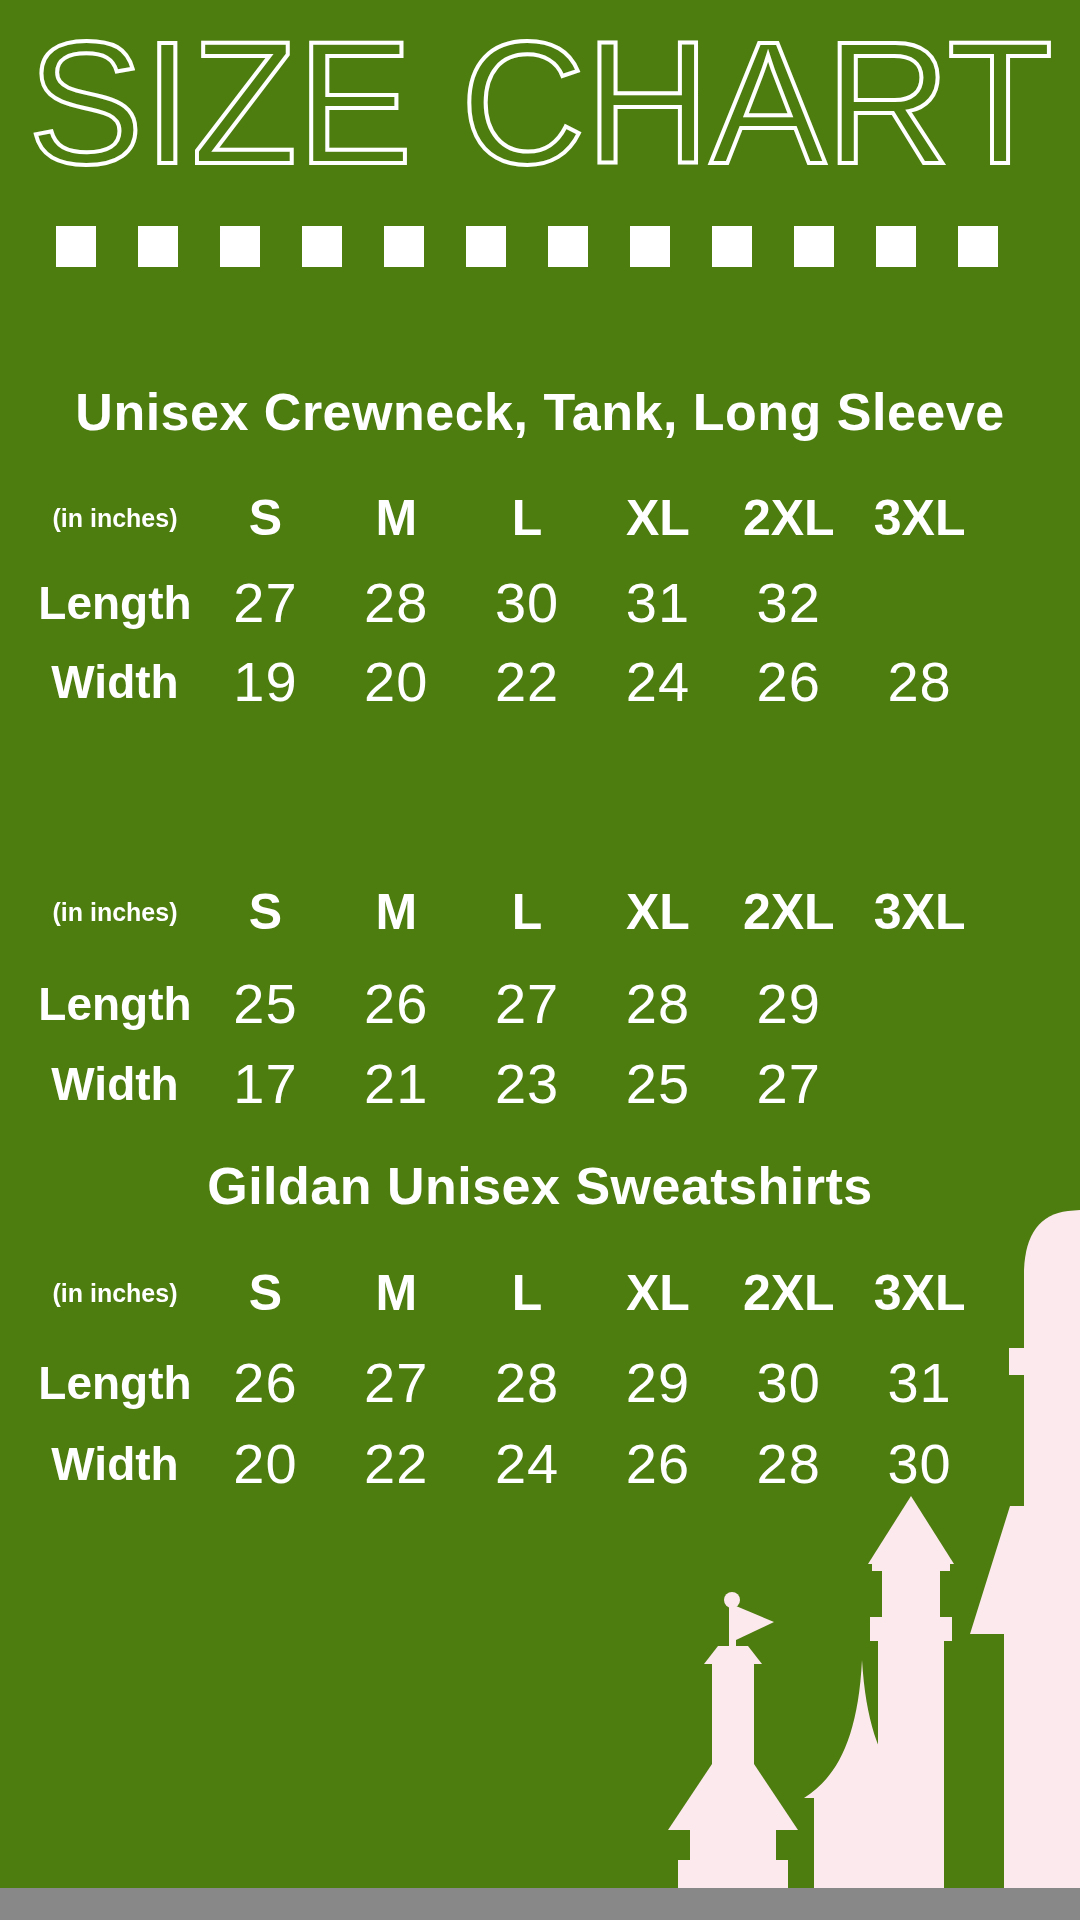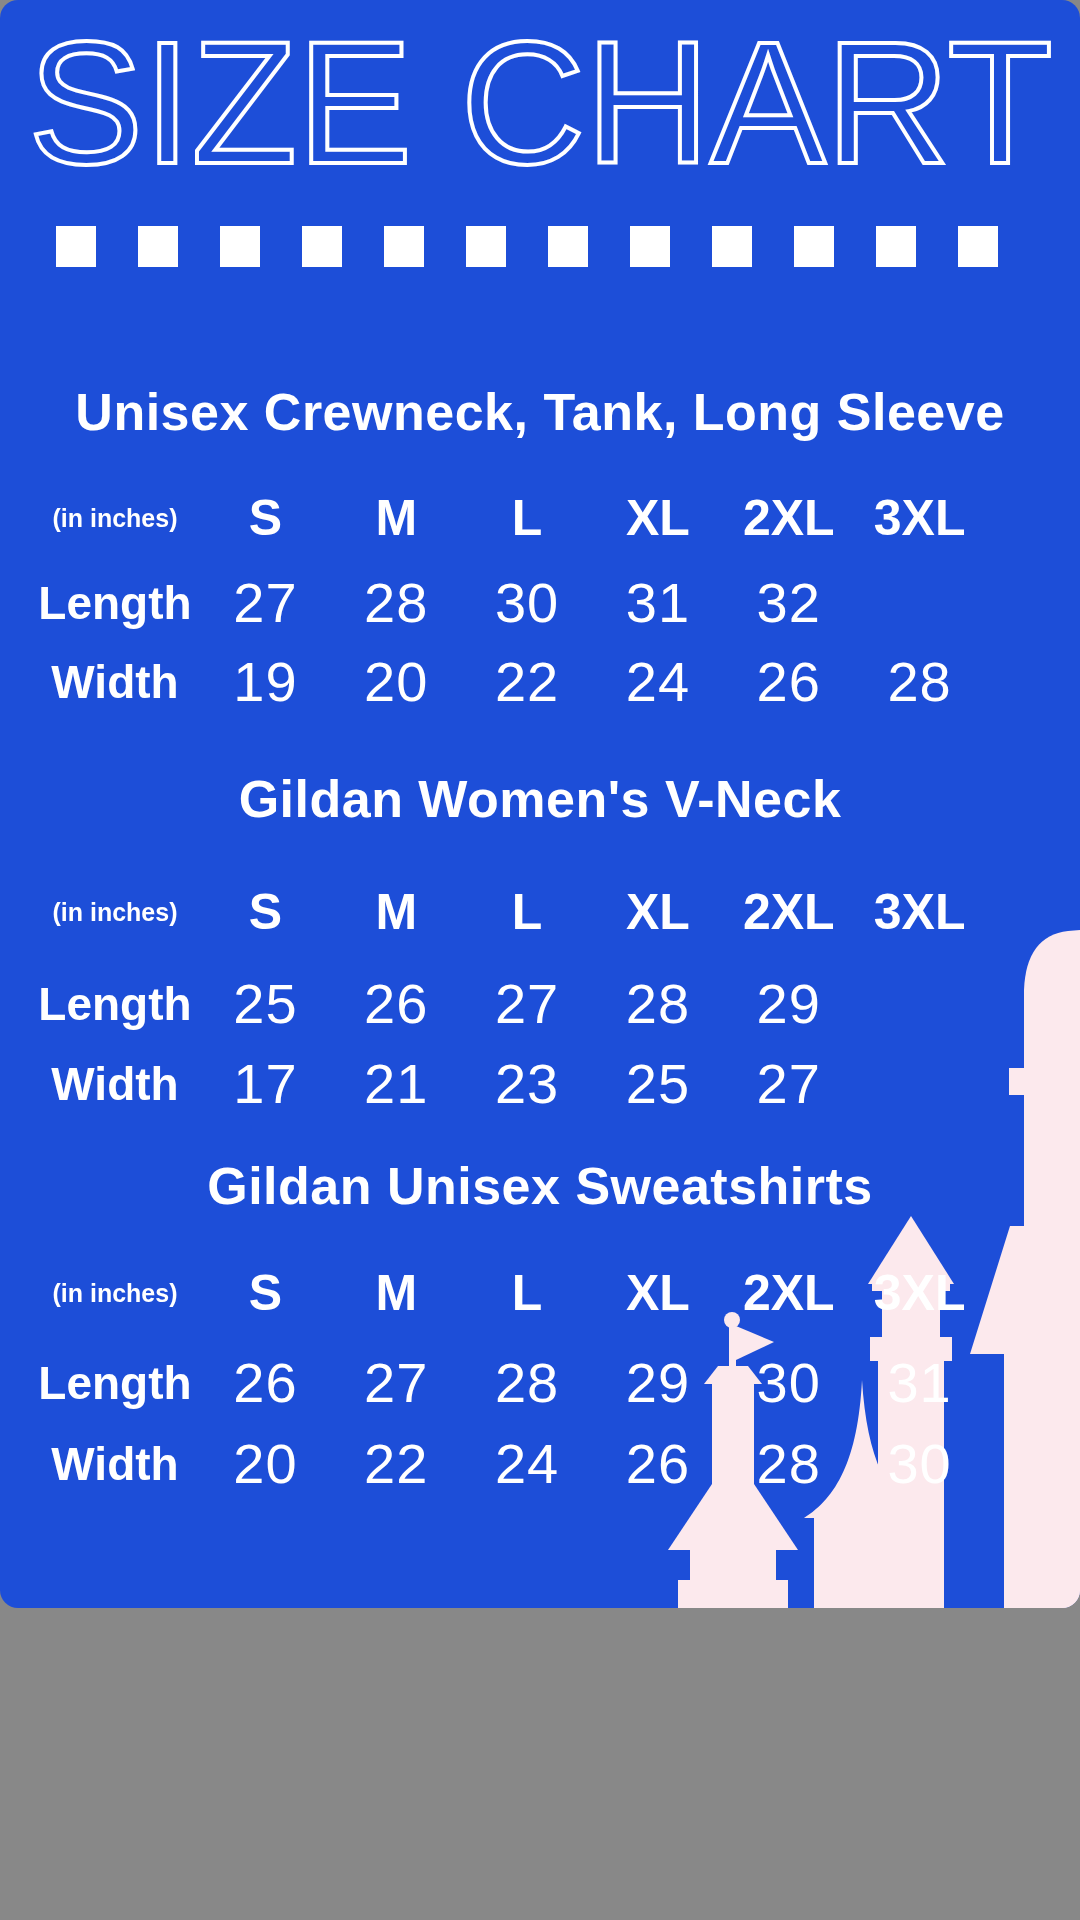--- a/index.html
+++ b/index.html
@@ -1,23 +1,22 @@
 <!DOCTYPE html>
 <html><head>
 <meta charset="utf-8">
 <style>
   html,body{margin:0;padding:0;background:#888;}
   .canvas{
     position:relative;
-    width:1080px;height:1608px;
+    width:1080px;height:1888px;
     overflow:hidden;
-    background:#1d4ed8;
+    background:#4d7c0f;
     font-family:"Liberation Sans", sans-serif;
     color:#ffffff;
-    border-radius:18px;
   }
   .title-svg{position:absolute;top:0;left:0;}
   .squares{
     position:absolute;
     top:226px;left:56px;
     display:flex;
     gap:42px;
   }
   .square{width:40px;height:41px;background:#ffffff;flex:0 0 auto;}
   .heading{
@@ -92,21 +91,20 @@
   <div class="trow" style="top:649px;">
     <div class="row-label">Width</div>
     <div class="num">19</div>
     <div class="num">20</div>
     <div class="num">22</div>
     <div class="num">24</div>
     <div class="num">26</div>
     <div class="num">28</div>
   </div>
 
-  <div class="heading" style="top:769px;">Gildan Women's V-Neck</div>
 
   <div class="trow" style="top:880px;">
     <div class="unit-label">(in inches)</div>
     <div class="size-label">S</div>
     <div class="size-label">M</div>
     <div class="size-label">L</div>
     <div class="size-label">XL</div>
     <div class="size-label">2XL</div>
     <div class="size-label">3XL</div>
   </div>

